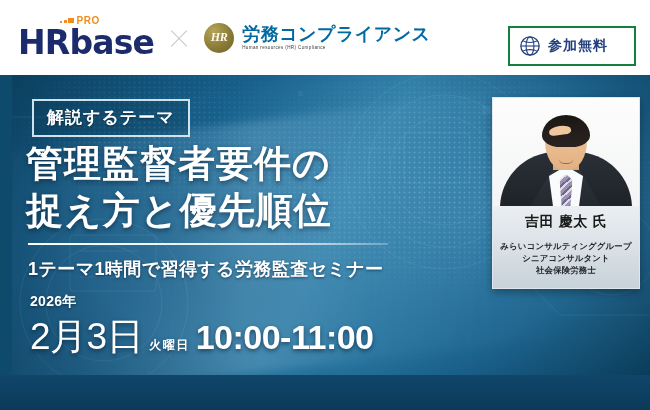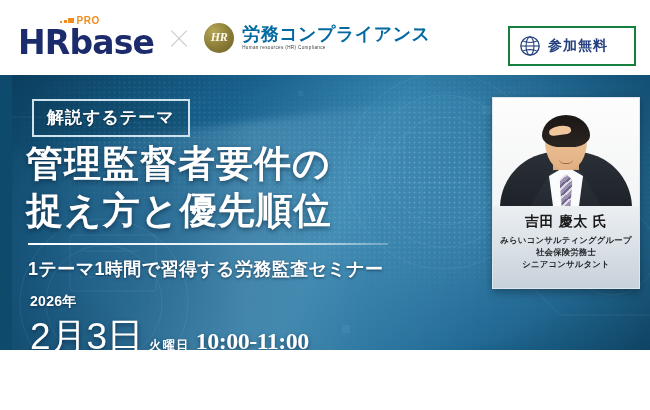--- a/index.html
+++ b/index.html
@@ -6,21 +6,21 @@
     margin: 0;
     padding: 0;
     background: #ffffff;
   }
   body {
     font-family: "Liberation Sans", "DejaVu Sans", sans-serif;
   }
   .banner {
     position: relative;
     width: 650px;
-    height: 350px;
+    height: 410px;
     overflow: hidden;
     background: #0d4a6b;
   }
 
   
   .header {
     position: absolute;
     left: 0; top: 0;
     width: 650px;
     height: 75px;
@@ -261,24 +261,24 @@
     font-weight: normal;
     letter-spacing: -0.5px;
   }
   .date-dow {
     font-size: 12px;
     font-weight: bold;
     letter-spacing: 1.5px;
     padding-bottom: 3px;
   }
   .date-time {
-    font-size: 24px;
+    font-size: 34px;
     font-weight: bold;
     letter-spacing: -0.5px;
-    font-family: Liberation Serif, serif;
+    font-family: Liberation Sans, sans-serif;
   }
 
   
   .speaker-card {
     position: absolute;
     left: 492px; top: 97px;
     width: 146px; height: 190px;
     background: linear-gradient(180deg, #f4f6f8 0%, #eef1f4 54%, #c8d2da 100%);
     border: 1px solid #dfe6ec;
     box-shadow: 0 3px 9px rgba(0,0,0,.35);
@@ -376,21 +376,21 @@
 
   .speaker-name {
     margin-top: 7px;
     text-align: center;
     font-size: 14px;
     font-weight: bold;
     color: #1a1a1a;
     letter-spacing: .6px;
   }
   .speaker-org {
-    margin-top: 4px;
+    margin-top: 10px;
     text-align: center;
     line-height: 1.42;
     font-size: 8.4px;
     font-weight: bold;
     color: #23282d;
     letter-spacing: .2px;
   }
   .speaker-org span { display: block; }
 
   
@@ -510,19 +510,19 @@
       <div class="ph-neck"></div>
       <div class="ph-face"></div>
       <div class="ph-hair"></div>
       <div class="ph-eye l"></div>
       <div class="ph-eye r"></div>
       <div class="ph-mouth"></div>
     </div>
     <div class="speaker-name">吉田 慶太 氏</div>
     <div class="speaker-org">
       <span>みらいコンサルティンググループ</span>
+      <span>シニアコンサルタント</span>
       <span>社会保険労務士</span>
-      <span>シニアコンサルタント</span>
     </div>
   </div>
 
   <div class="bottom-bar"></div>
 </div>
 
 </body></html>

